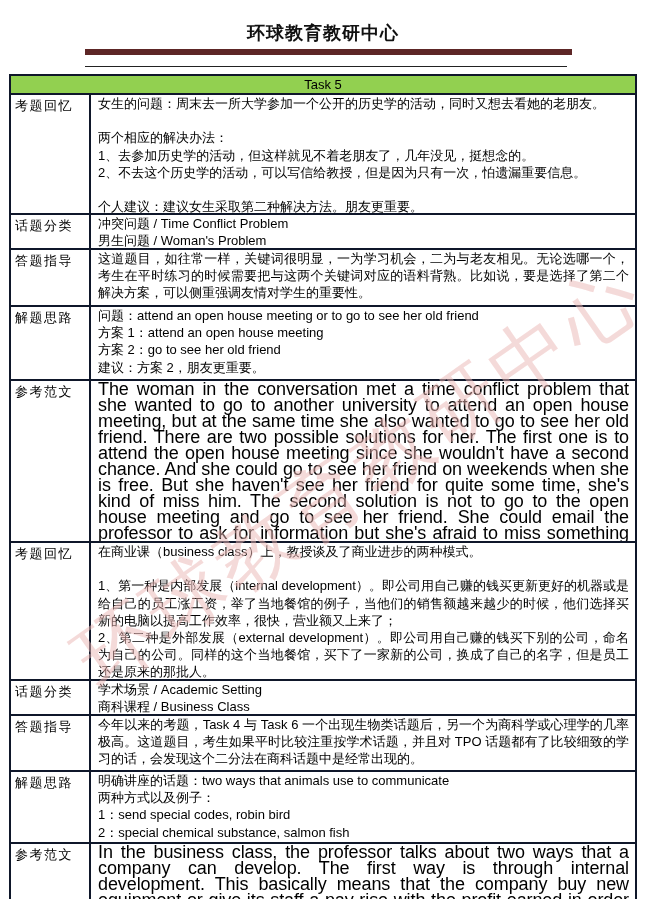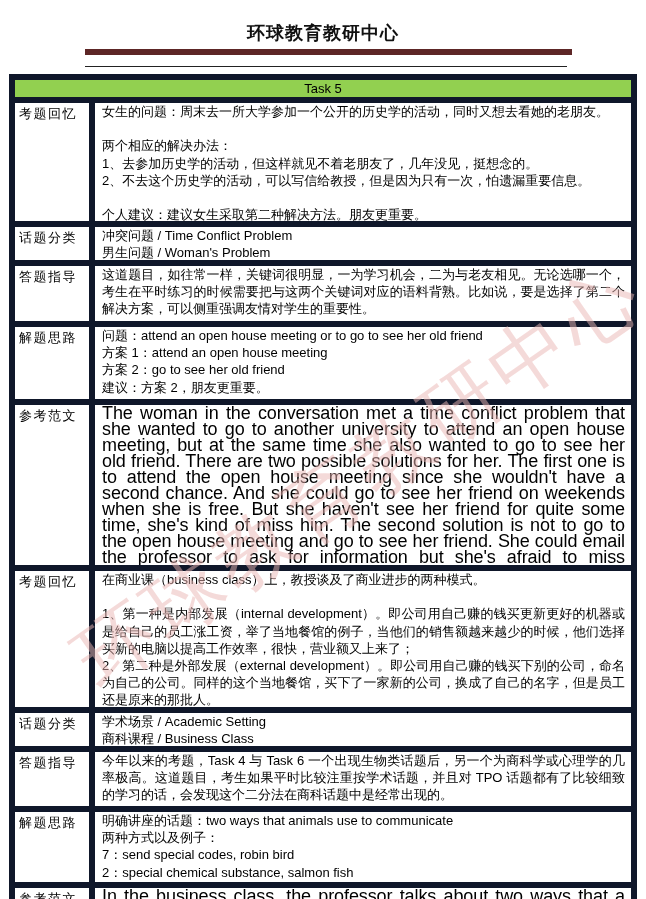--- a/index.html
+++ b/index.html
@@ -36,21 +36,21 @@
     border-top: 1px solid #222222;
   }
 
   table.doc-table {
     margin: 7px 0 0 9px;
     width: 628px;
     border-collapse: collapse;
     table-layout: fixed;
   }
   table.doc-table td {
-    border: 6px solid #0f172a;
+    border: 2px solid #0f172a;
     vertical-align: top;
   }
   col.c-label { width: 80px; }
 
   td.task-header {
     background: var(--header-green, #92D050);
     text-align: center;
     font-size: 13px;
     color: #000000;
     height: 18px;
@@ -178,21 +178,21 @@
       <td class="label">答题指导</td>
       <td class="content">
         <div class="cell" style="height:54px">今年以来的考题，Task 4 与 Task 6 一个出现生物类话题后，另一个为商科学或心理学的几率极高。这道题目，考生如果平时比较注重按学术话题，并且对 TPO 话题都有了比较细致的学习的话，会发现这个二分法在商科话题中是经常出现的。</div>
       </td>
     </tr>
     <tr>
       <td class="label">解题思路</td>
       <td class="content">
         <div class="cell" style="height:70px">明确讲座的话题：two ways that animals use to communicate
 两种方式以及例子：
-7：send special codes, robin bird
+1：send special codes, robin bird
 2：special chemical substance, salmon fish</div>
       </td>
     </tr>
     <tr>
       <td class="label">参考范文</td>
       <td class="content en">
         <div class="cell" style="height:120px">In the business class, the professor talks about two ways that a company can develop. The first way is through internal development. This basically means that the company buy new equipment or give its staff a pay rise with the profit earned in order to earn</div>
       </td>
     </tr>
   </tbody>

